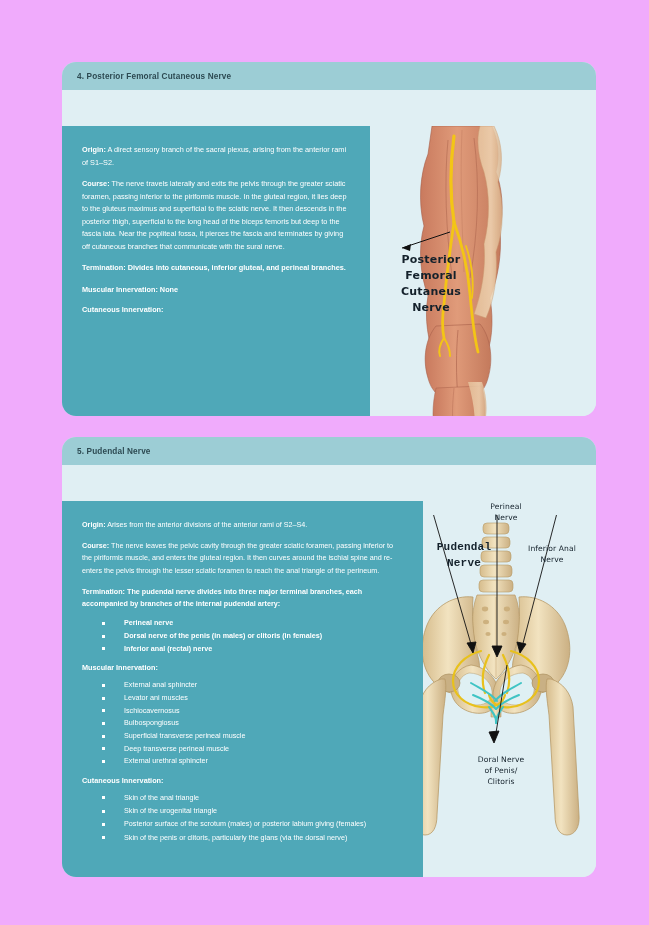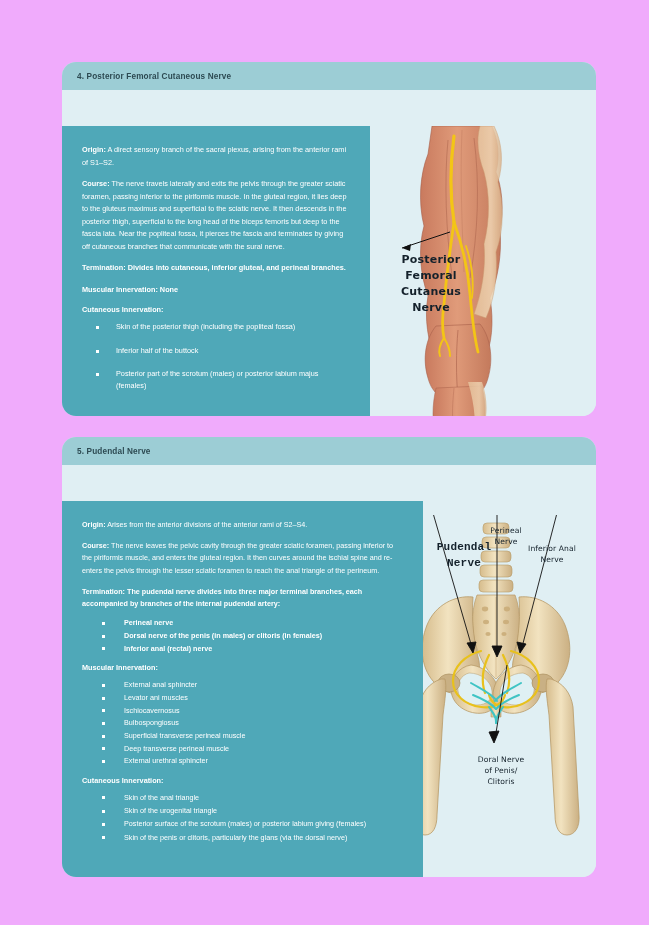--- a/index.html
+++ b/index.html
@@ -151,25 +151,20 @@
       <span class="card-header-title">4. Posterior Femoral Cutaneous Nerve</span>
     </div>
     <div class="card-body">
 
       <div class="text-col">
         <p class="para"><b>Origin:</b><span> A direct sensory branch of the sacral plexus, arising from the anterior rami of S1–S2.</span></p>
         <p class="para"><b>Course:</b><span> The nerve travels laterally and exits the pelvis through the greater sciatic foramen, passing inferior to the piriformis muscle. In the gluteal region, it lies deep to the gluteus maximus and superficial to the sciatic nerve. It then descends in the posterior thigh, superficial to the long head of the biceps femoris but deep to the fascia lata. Near the popliteal fossa, it pierces the fascia and terminates by giving off cutaneous branches that communicate with the sural nerve.</span></p>
         <p class="para"><b>Termination:</b><b> Divides into cutaneous, inferior gluteal, and perineal branches.</b></p>
         <p class="para"><b>Muscular Innervation:</b><b> None</b></p>
         <p class="sub-head">Cutaneous Innervation:</p>
-        <ul class="bullets">
-          <li>Skin of the posterior thigh (including the popliteal fossa)</li>
-          <li>Inferior half of the buttock</li>
-          <li>Posterior part of the scrotum (males) or posterior labium majus (females)</li>
-        </ul>
       </div>
 
       <div class="fig-col">
         <svg class="fig" style="left:0; top:0;" width="226" height="326" viewBox="0 0 226 326">
           <defs>
             <linearGradient id="muscleG" x1="0" y1="0" x2="1" y2="0">
               <stop offset="0%" stop-color="#c97a5e"></stop>
               <stop offset="45%" stop-color="#e09b7a"></stop>
               <stop offset="100%" stop-color="#c47a5c"></stop>
             </linearGradient>
@@ -354,21 +349,21 @@
             <line x1="96" y1="150" x2="84" y2="224"></line>
             <polygon points="83,228 78,217 88,216"></polygon>
           </g>
         </svg>
 
         <div class="fig-label" style="left:10px; top:39px; width:62px;font-family:Liberation Mono, monospace;">
           <div>Pudendal</div>
           <div>Nerve</div>
         </div>
 
-        <div class="fig-label fig-label-light" style="left:52px; top:24px; width:62px;">
+        <div class="fig-label fig-label-light" style="left:52px; top:0; width:62px;">
           <div>Perineal</div>
           <div>Nerve</div>
         </div>
 
         <div class="fig-label fig-label-light" style="left:94px; top:42px; width:70px;">
           <div>Inferior Anal</div>
           <div>Nerve</div>
         </div>
 
         <div class="fig-label fig-label-light" style="left:38px; top:253px; width:80px;">

